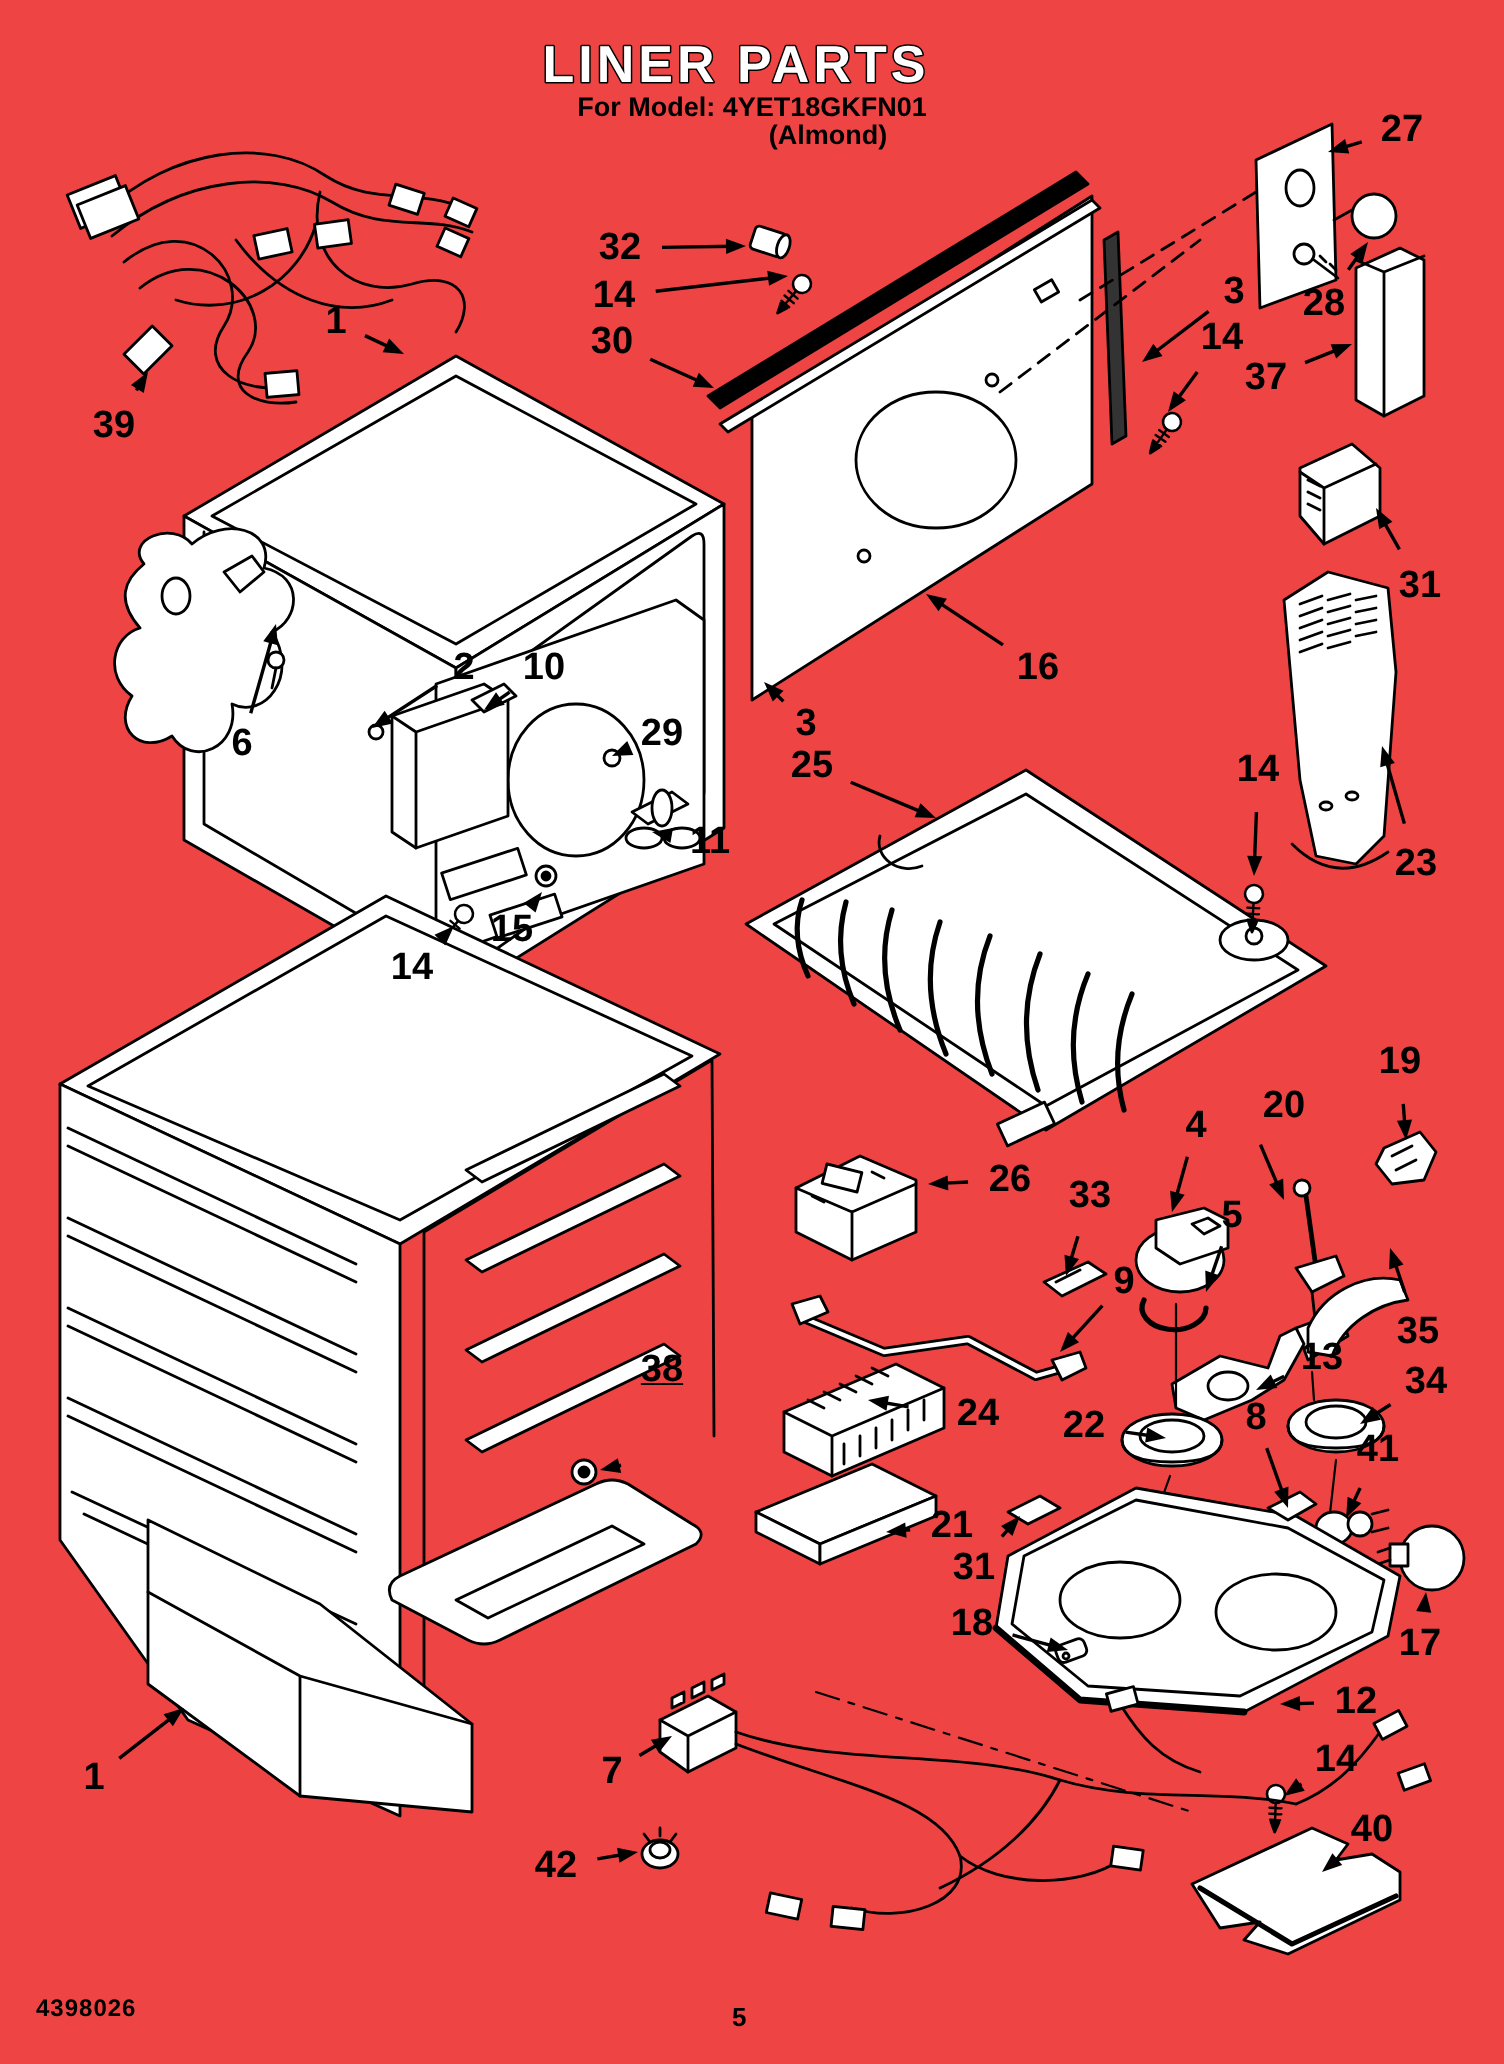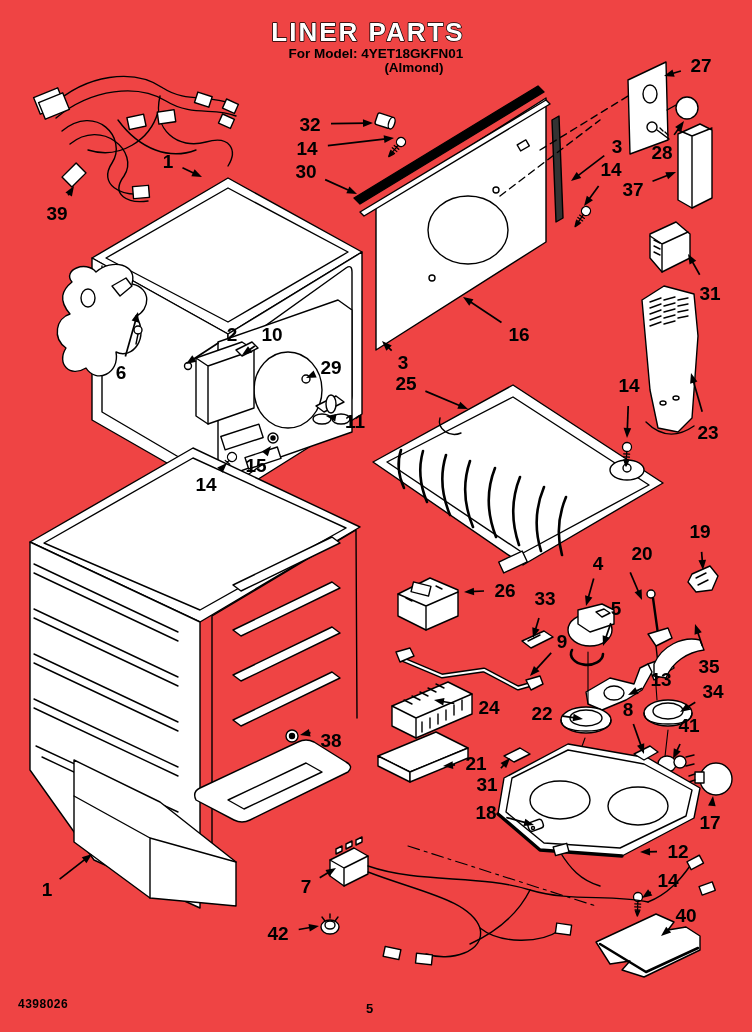--- a/index.html
+++ b/index.html
@@ -449,21 +449,21 @@
       <div class="callout" style="left: 628px; top: 709px;">8</div>
       <div class="callout" style="left: 689px; top: 725px;">41</div>
       <div class="callout" style="left: 475px; top: 707px; padding-left: 28px;">24</div>
       <div class="callout" style="left: 476px; top: 763px;">21</div>
       <div class="callout" style="left: 487px; top: 784px;">31</div>
       <div class="callout" style="left: 486px; top: 812px;">18</div>
       <div class="callout" style="left: 678px; top: 851px;">12</div>
       <div class="callout" style="left: 710px; top: 822px;">17</div>
       <div class="callout" style="left: 668px; top: 880px;">14</div>
       <div class="callout" style="left: 686px; top: 915px;">40</div>
-      <div class="callout" style="left: 331px; top: 740px;">38</div>
+      <div class="callout" style="left: 331px; top: 685px; text-decoration: underline;">38</div>
       <div class="callout" style="left: 306px; top: 886px;">7</div>
       <div class="callout" style="left: 278px; top: 933px;">42</div>
       <div class="callout" style="left: 47px; top: 889px;">1</div>
     </div>
 
   <div class="footer-doc">4398026</div>
   <div class="footer-page">5</div>
 </div>
 
 </body></html>

